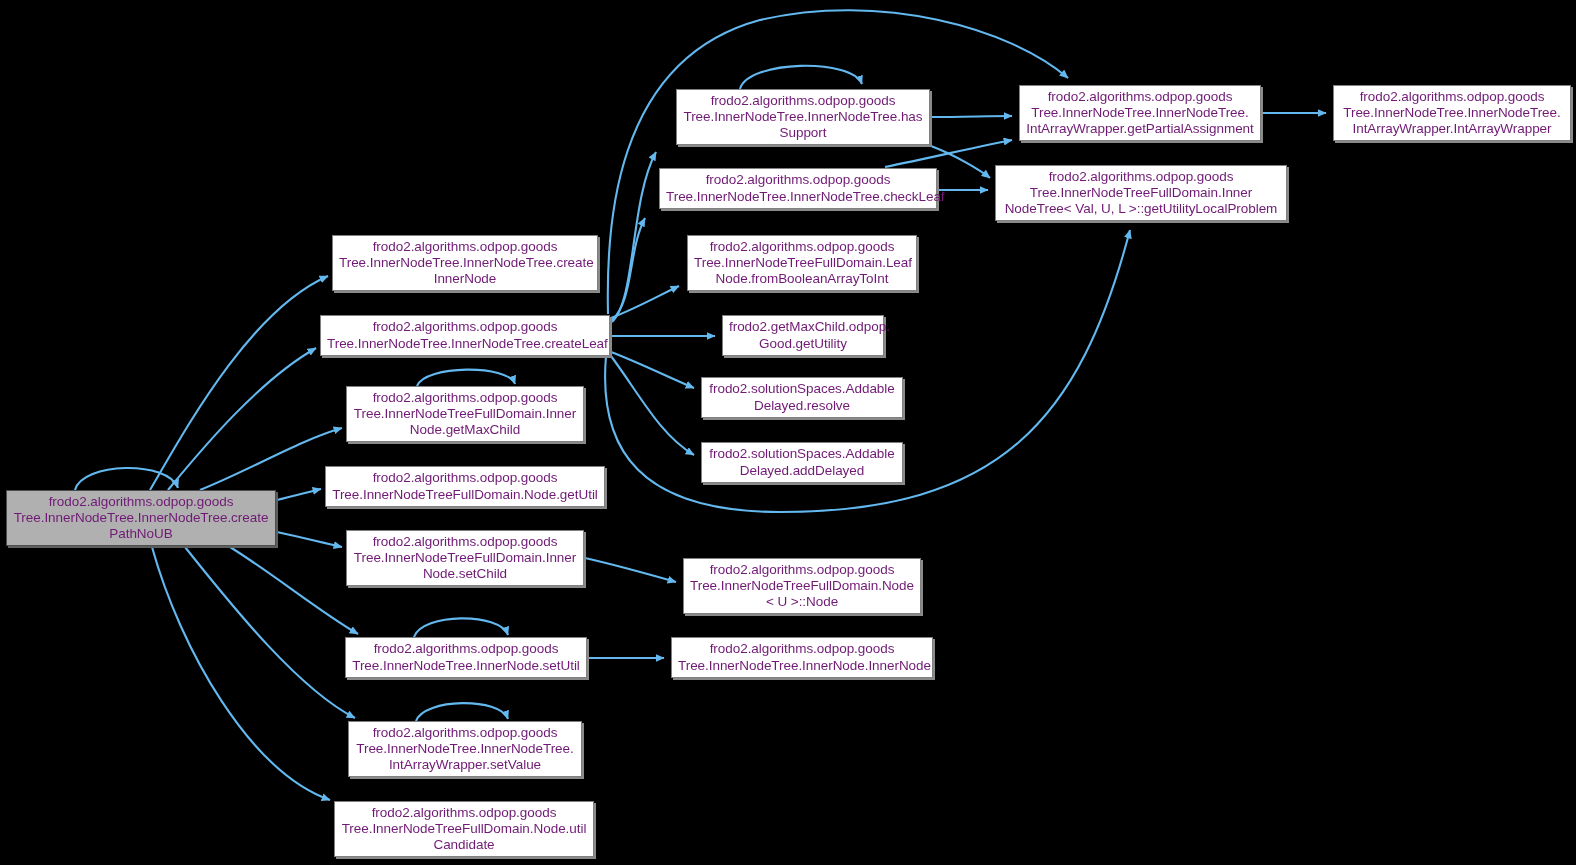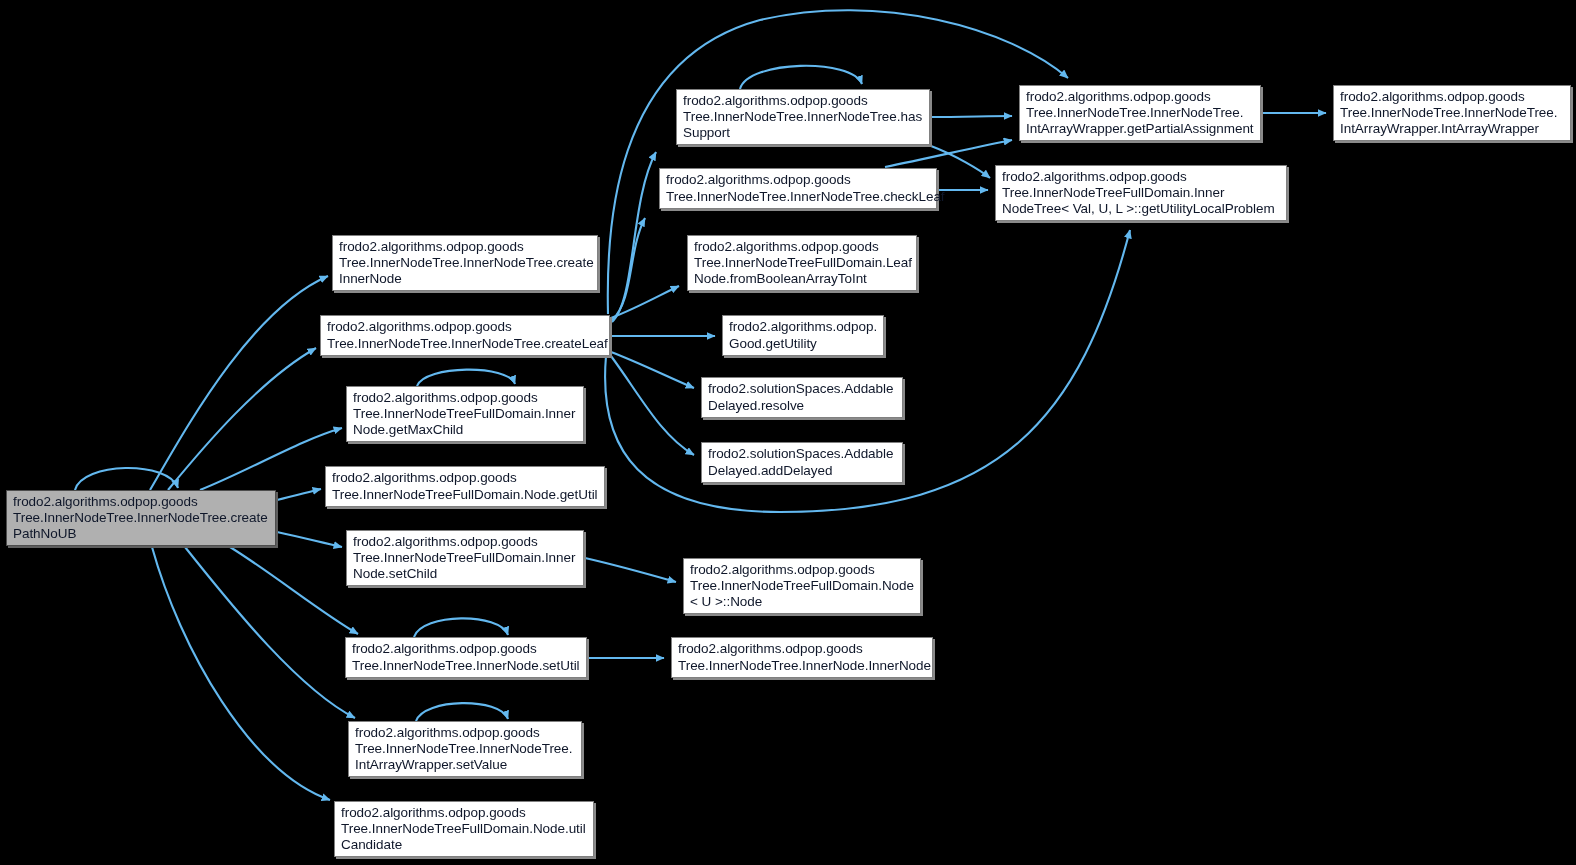--- a/index.html
+++ b/index.html
@@ -4,21 +4,21 @@
 <title>Call Graph</title>
 <style>
   html,body{margin:0;padding:0;background:#000;}
   #canvas{position:relative;width:1576px;height:865px;background:#000;overflow:hidden;
           font-family:"Liberation Sans","DejaVu Sans",sans-serif;}
   svg.edges{position:absolute;left:0;top:0;width:1576px;height:865px;overflow:visible;}
   .node{position:absolute;box-sizing:border-box;background:#ffffff;
         border:1px solid #808080;
         box-shadow:2px 2px 0 0 #8a8a8a;
         display:flex;align-items:center;justify-content:center;
-        text-align:left;color:#0f172a;font-size:13.5px;line-height:16.2px;
+        text-align:center;color:#701a75;font-size:13.5px;line-height:16.2px;
         padding:3px 6px;letter-spacing:-0.05px;}
   .node.root{background:#b0b0b0;border:1px solid #4d4d4d;box-shadow:2px 2px 0 0 #5e5e5e;}
   .node span{display:block;width:100%;white-space:pre-line;}
 </style>
 </head>
 <body>
 
 <div id="canvas">
 
   <svg class="edges" viewBox="0 0 1576 865" xmlns="http://www.w3.org/2000/svg">
@@ -149,21 +149,21 @@
 Tree.InnerNodeTree.InnerNodeTree.checkLeaf</span>
   </div>
 
   <div class="node" style="left:687px;top:235px;width:230px;height:56px;">
     <span>frodo2.algorithms.odpop.goods
 Tree.InnerNodeTreeFullDomain.Leaf
 Node.fromBooleanArrayToInt</span>
   </div>
 
   <div class="node" style="left:722px;top:315px;width:162px;height:41px;">
-    <span>frodo2.algorithms.odpop.
+    <span>frodo2.getMaxChild.odpop.
 Good.getUtility</span>
   </div>
 
   <div class="node" style="left:701px;top:377px;width:202px;height:41px;">
     <span>frodo2.solutionSpaces.Addable
 Delayed.resolve</span>
   </div>
 
   <div class="node" style="left:701px;top:442px;width:202px;height:41px;">
     <span>frodo2.solutionSpaces.Addable

